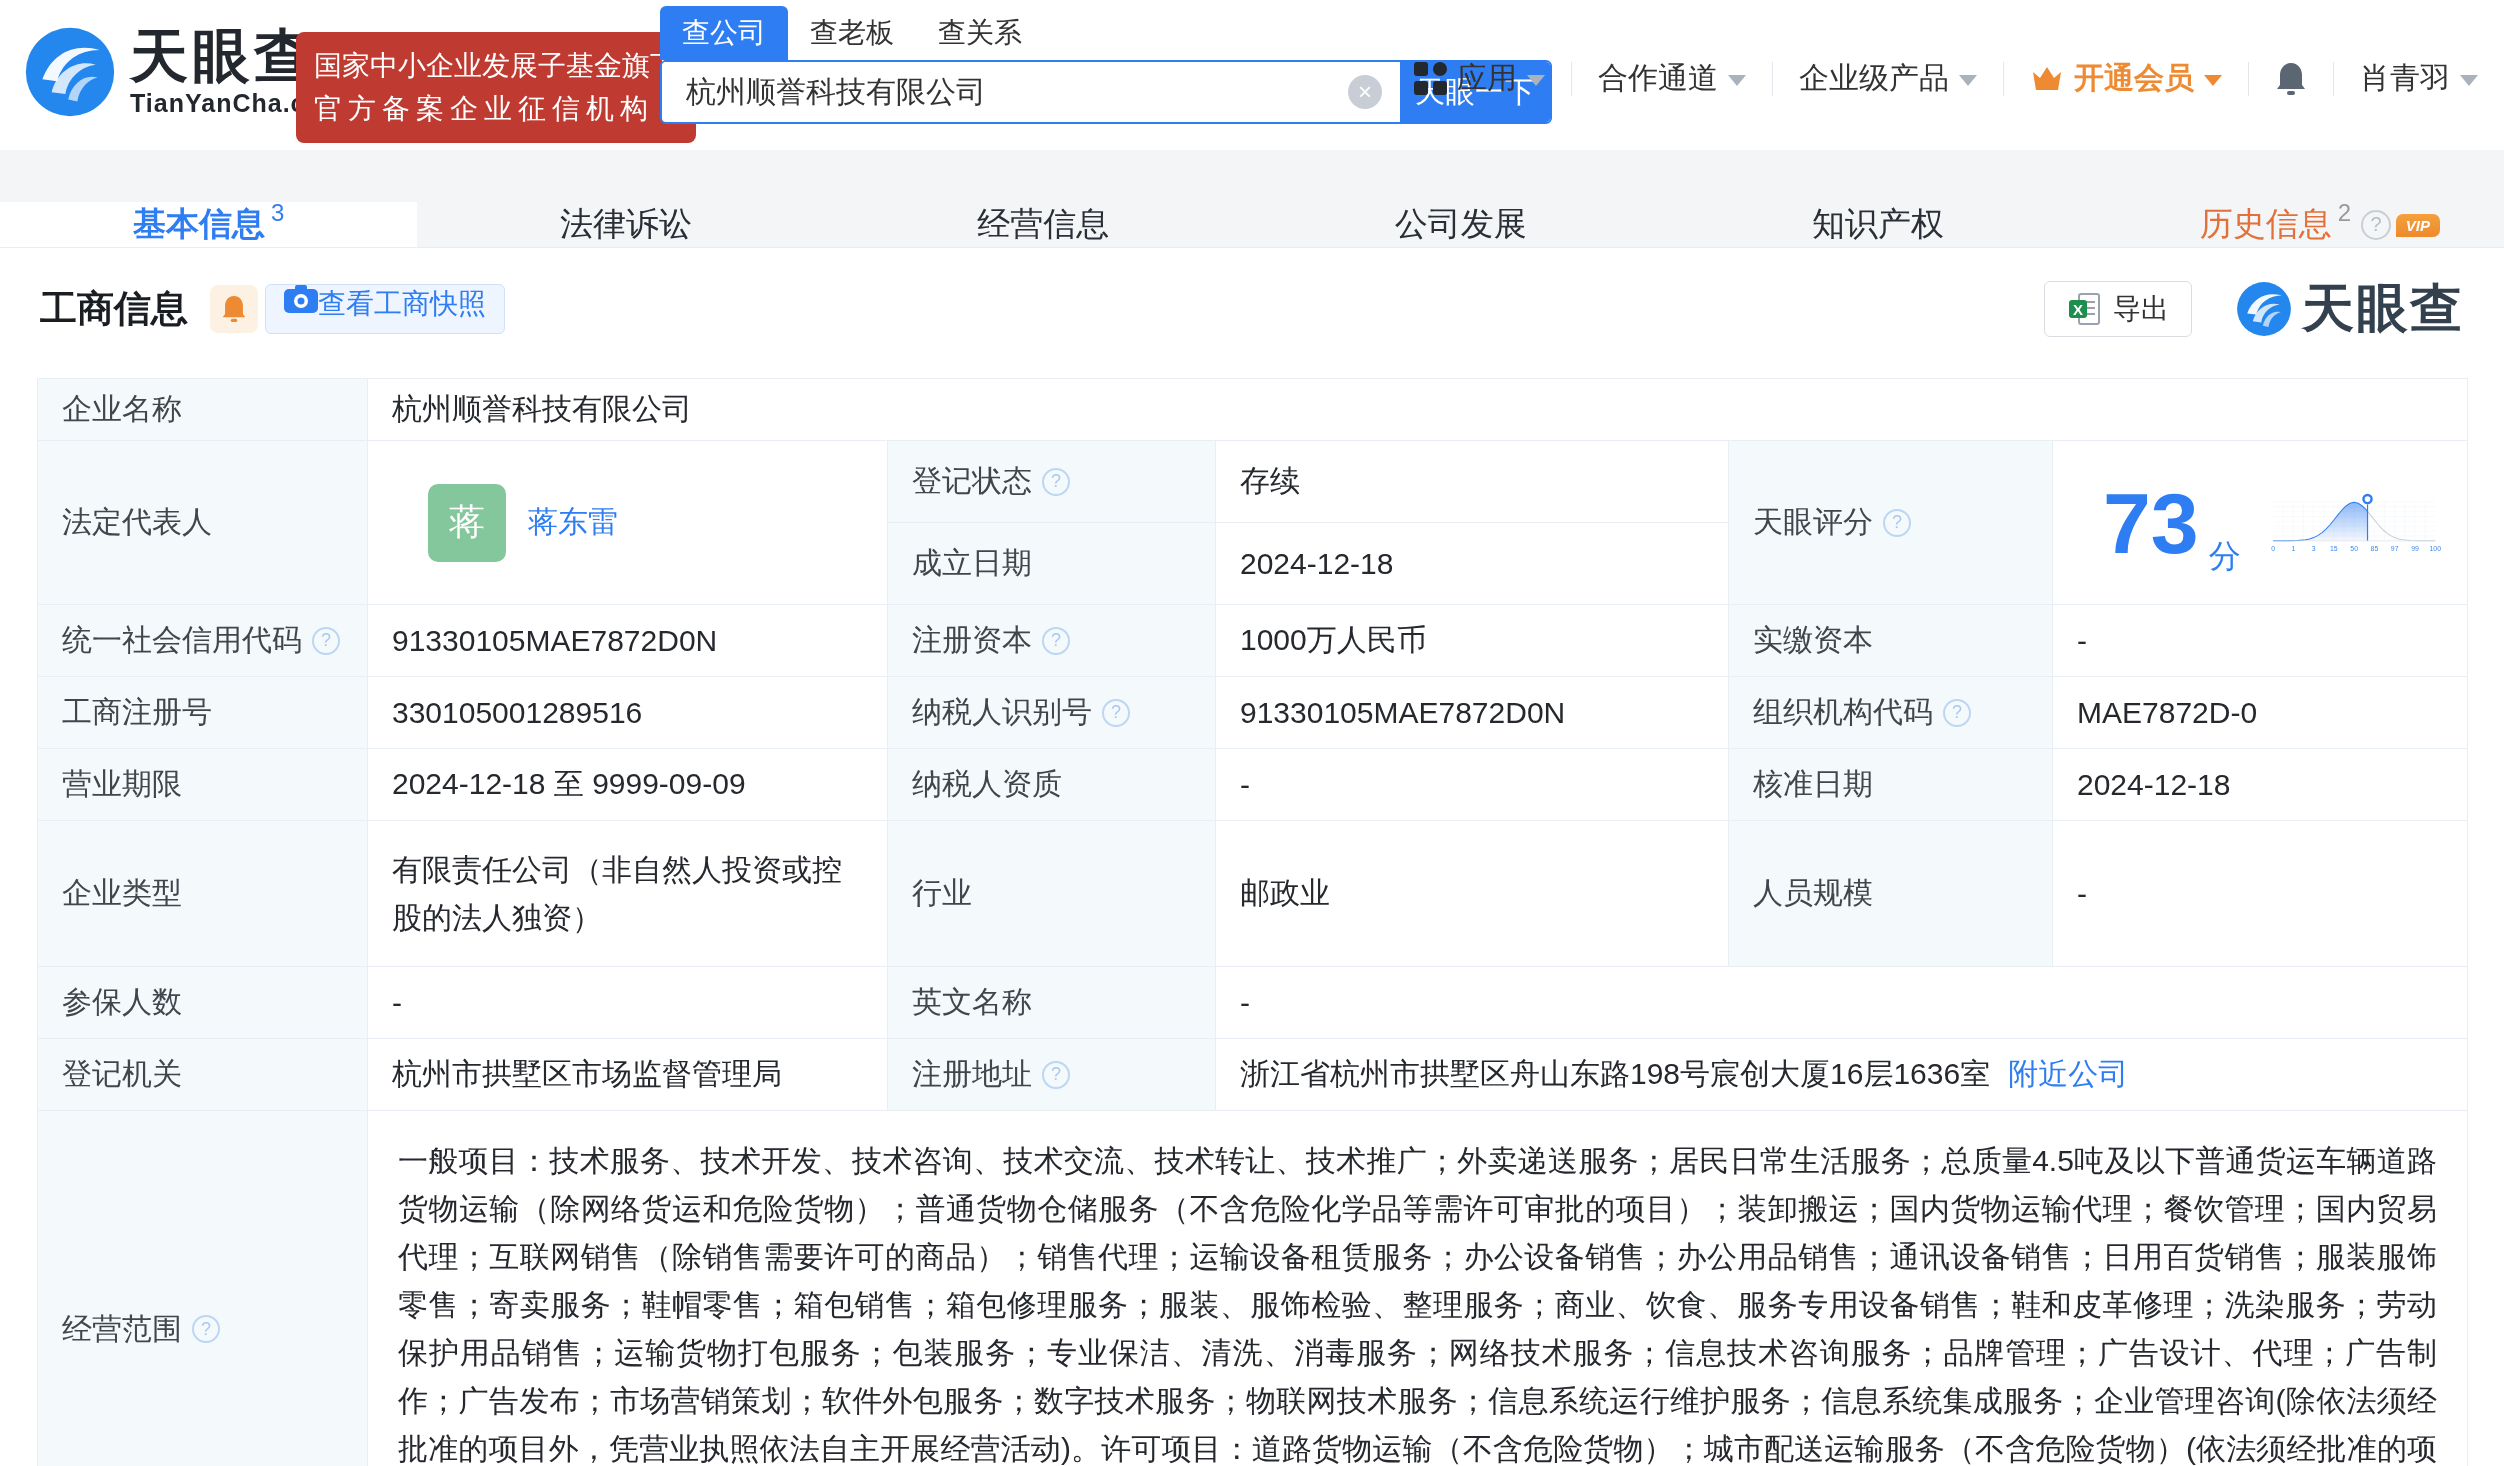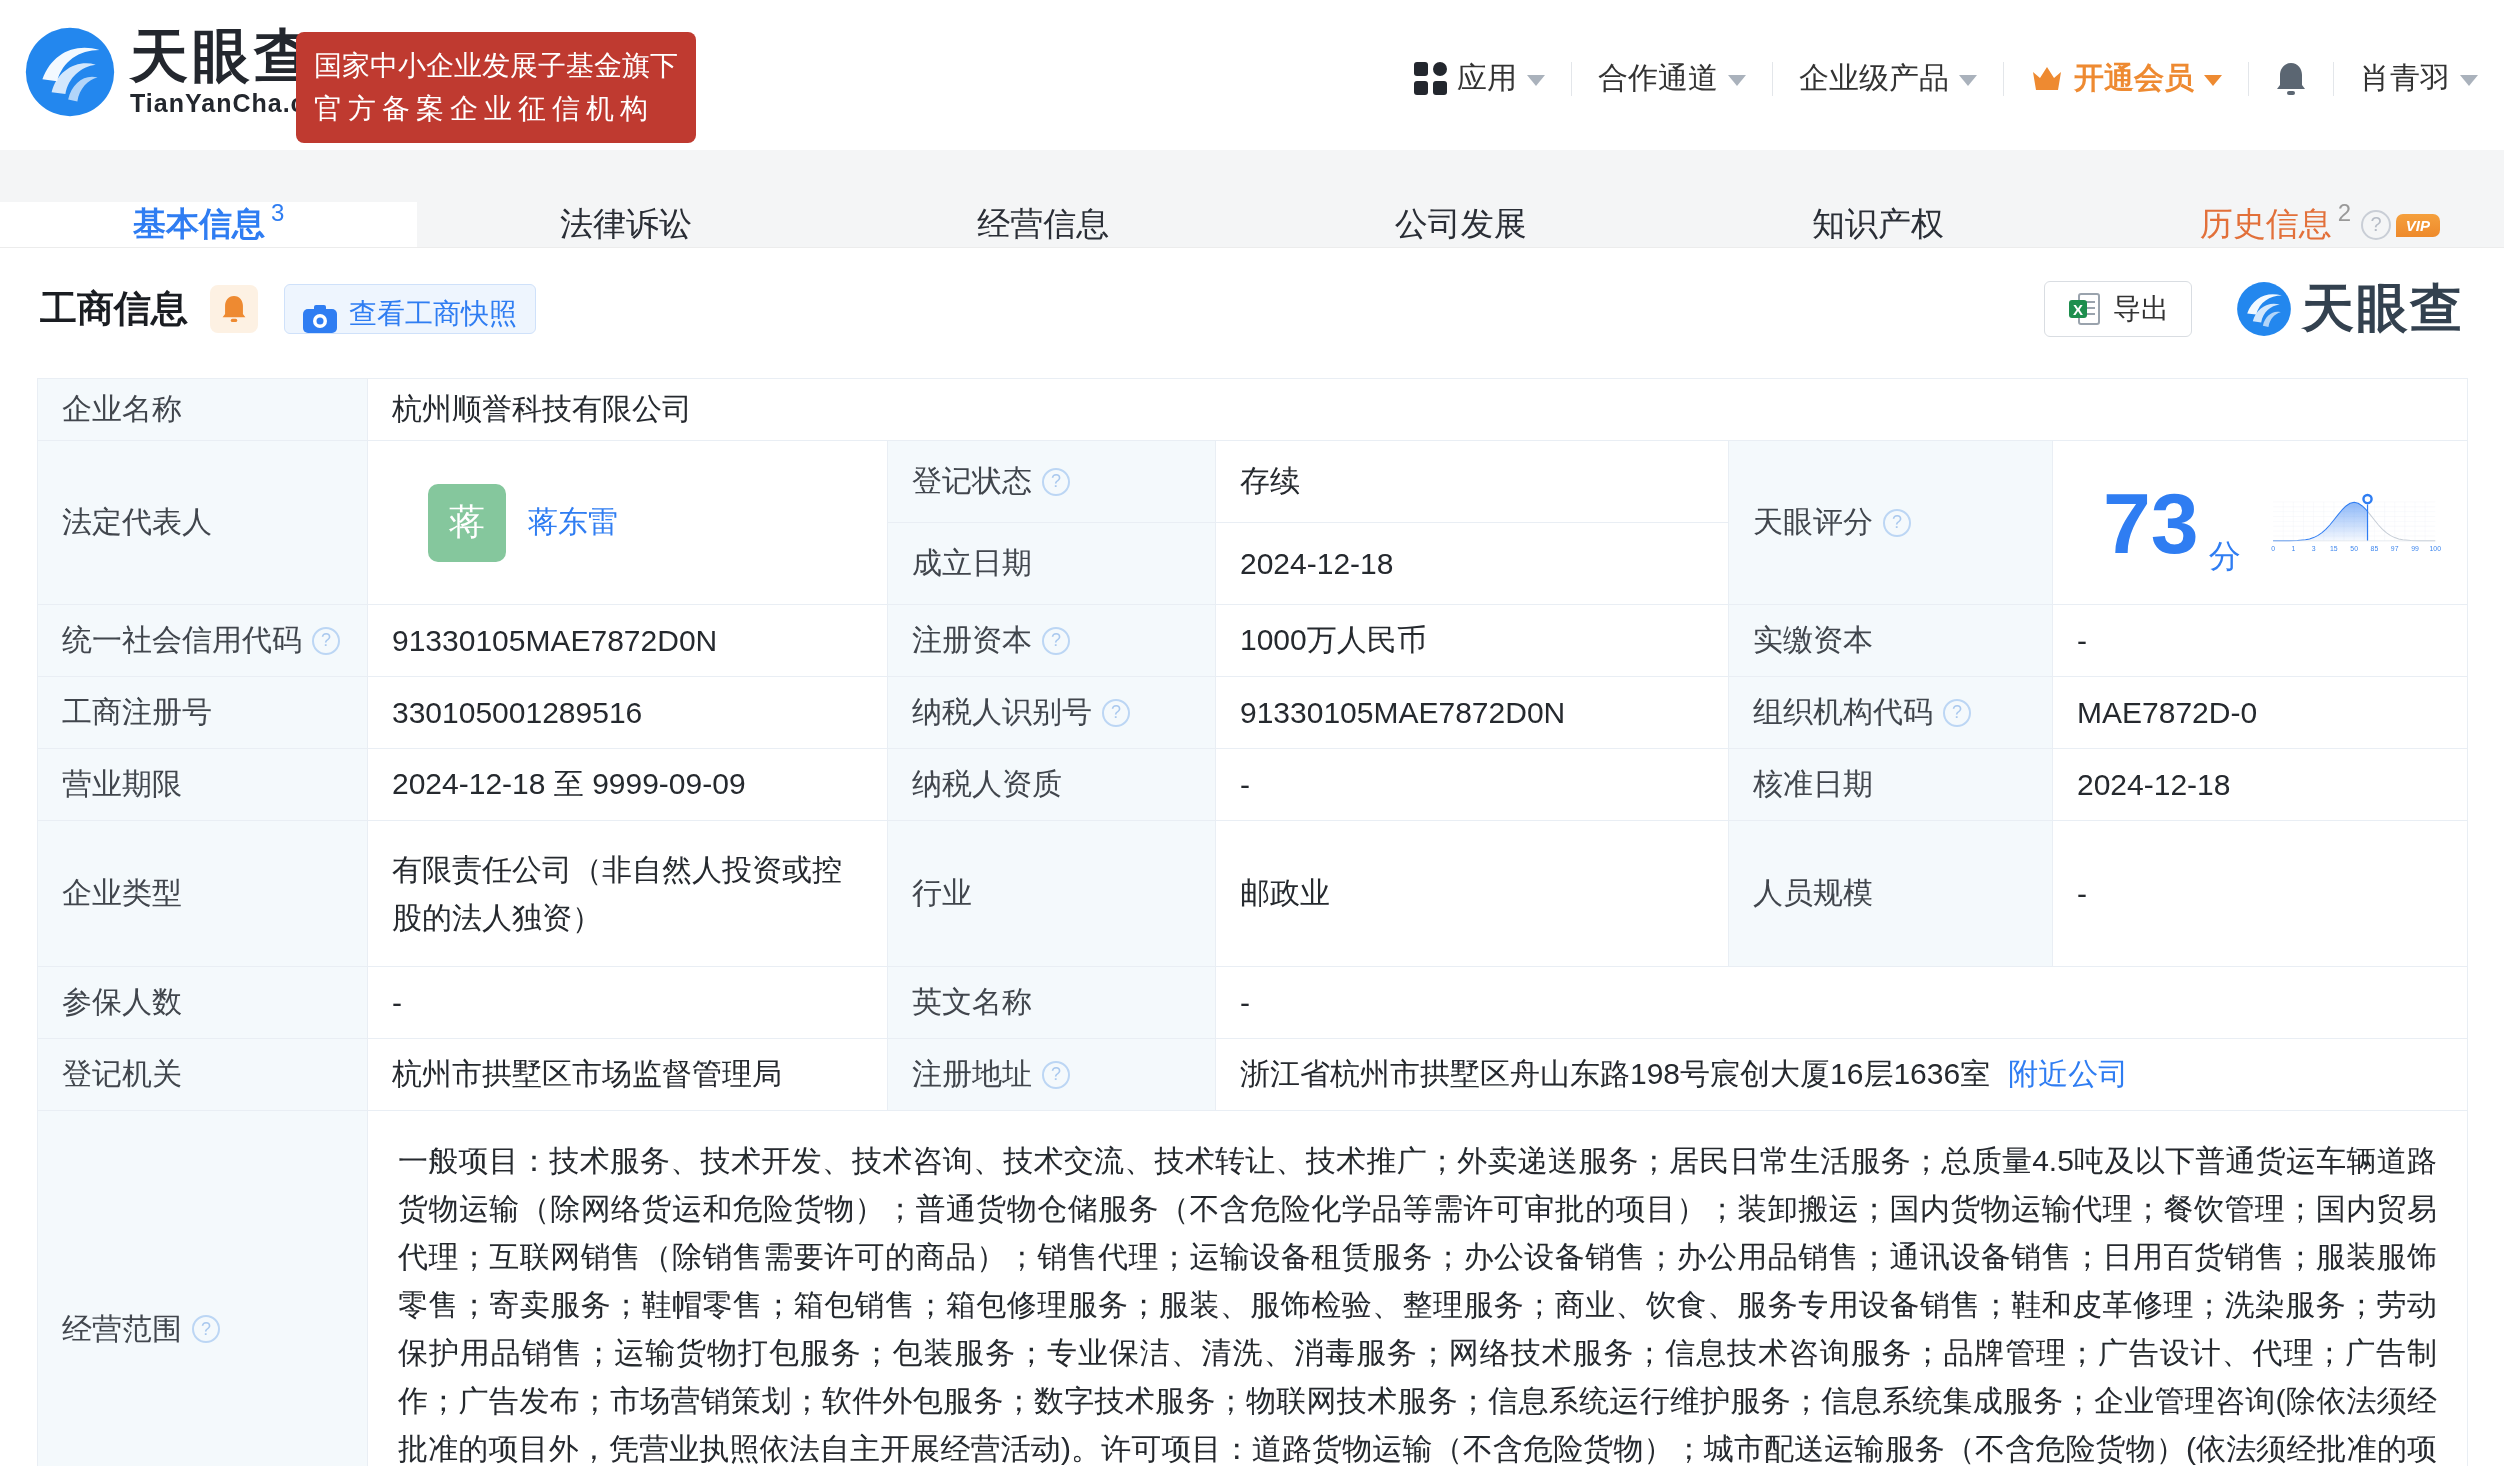--- a/index.html
+++ b/index.html
@@ -42,21 +42,21 @@
   .nav-tab.active .sup-count { color:#2f7df2; }
   .nav-tab.history { color:#e2703a; }
   .nav-tab.history .sup-count { color:#999; }
   .help-circle { display:inline-flex; width:30px; height:30px; border:2px solid #c9ced6; color:#b6bcc6; border-radius:50%; font-size:20px; align-items:center; justify-content:center; margin-left:10px; flex:none; }
   .vip-badge { position:absolute; top:12px; right:64px; background:linear-gradient(180deg,#f5a03d,#ee8a2c); color:#fff; font-size:15px; font-style:italic; font-weight:700; padding:3px 10px; border-radius:7px 7px 7px 0; }
 
   
   .section-header { display:flex; align-items:center; padding:26px 40px 20px 40px; }
   .section-title { font-size:37px; font-weight:700; color:#1a1d22; }
   .bell-chip { width:48px; height:48px; background:#fdf1e3; border-radius:8px; display:flex; align-items:center; justify-content:center; margin-left:22px; cursor:pointer; }
-  .snapshot-btn { display:flex; align-items:flex-end; gap:12px; margin-left:26px; height:50px; padding:0 18px; background:#eef5fe; border:1px solid #cfe1fa; border-radius:6px; color:#2f7df2; font-size:28px; cursor:pointer; }
+  .snapshot-btn { display:flex; align-items:flex-start; margin-left:7px; height:50px; padding:0 18px; background:#eef5fe; border:1px solid #cfe1fa; border-radius:6px; color:#2f7df2; font-size:28px; cursor:pointer; }
   .header-right { margin-left:auto; display:flex; align-items:center; gap:44px; }
   .export-btn { display:flex; align-items:center; gap:12px; height:56px; padding:0 22px; background:#fff; border:1px solid #d9dde2; border-radius:6px; font-size:28px; color:#333; cursor:pointer; }
   .watermark { display:flex; align-items:center; gap:10px; }
   .watermark .wm-text { font-size:52px; font-weight:700; color:#33414f; letter-spacing:2px; }
 
   
   .info-table { border-collapse:collapse; table-layout:fixed; width:2430px; margin:14px 37px 0 37px; }
   .info-table td { border:1px solid #e9eef4; font-size:30px; vertical-align:middle; padding:10px 24px; color:#25292e; }
   .info-table td.lbl { background:#f4f9fc; color:#41464d; }
   .lbl-inner { display:flex; align-items:center; gap:10px; }
@@ -86,20 +86,32 @@
       <div class="logo-brand">天眼查</div>
       <div class="logo-domain">TianYanCha.com</div>
     </div>
   </div>
 
   <div class="gov-badge">
     <div class="l1">国家中小企业发展子基金旗下</div>
     <div class="l2">官方备案企业征信机构</div>
   </div>
 
+  <div class="search-area">
+    <div class="search-tabs">
+      <div class="search-tab active">查公司</div>
+      <div class="search-tab">查老板</div>
+      <div class="search-tab">查关系</div>
+    </div>
+    <div class="search-box">
+      <input class="search-input" value="杭州顺誉科技有限公司" style="">
+      <span class="clear-btn">×</span>
+      <button class="search-btn">天眼一下</button>
+    </div>
+  </div>
 
   <div class="top-menu">
     <div class="menu-item">
       <span class="grid-icon">
           <i></i>
           <i class="dot"></i>
           <i></i>
           <i></i>
         </span>
       <span>应用</span>

